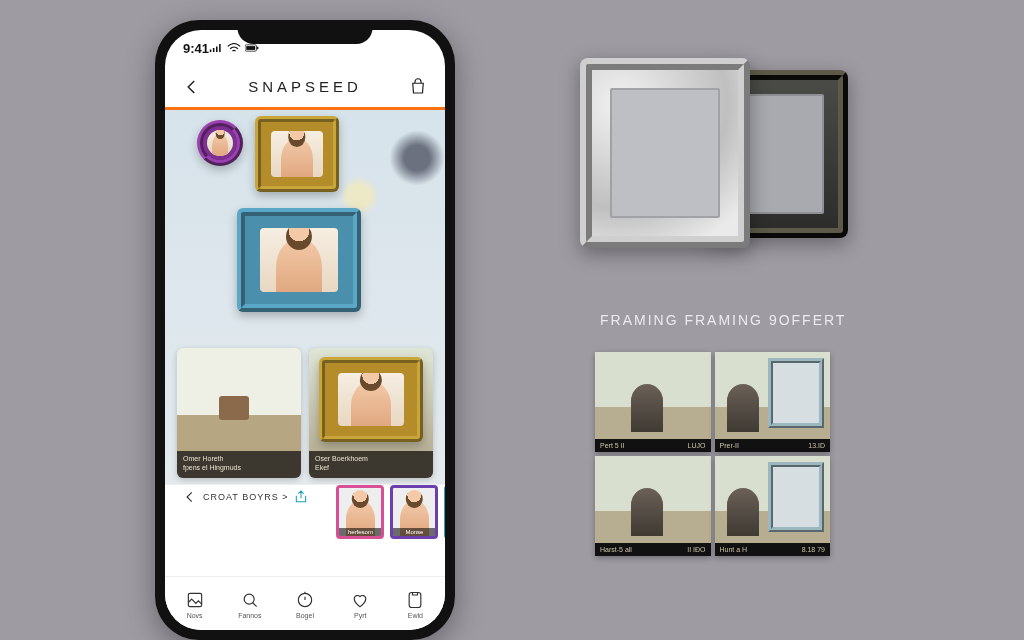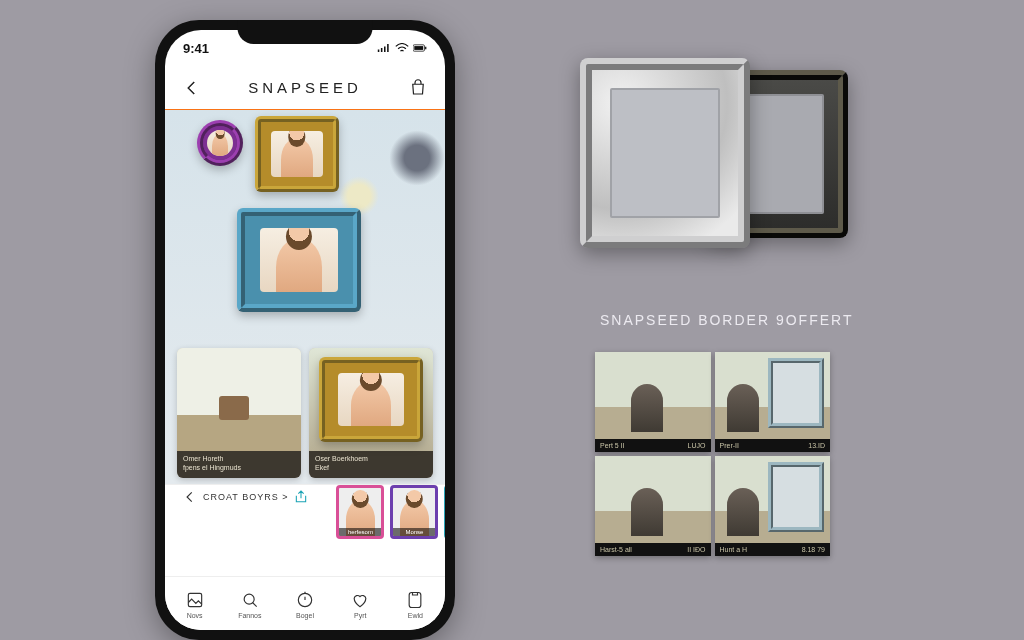--- a/index.html
+++ b/index.html
@@ -32,34 +32,34 @@
   .notch {
     position:absolute; top:0; left:50%; transform:translateX(-50%);
     width:135px; height:24px;
     background:#111;
     border-bottom-left-radius:16px;
     border-bottom-right-radius:16px;
     z-index:50;
   }
   .status-bar {
     height:36px; flex:0 0 36px;
-    display:flex; align-items:center; justify-content:space-between;
+    display:flex; align-items:center; 
     padding:0 18px;
     font-size:13px; font-weight:600;
     color:#111;
     position:relative; z-index:40;
   }
   .sb-icons { display:flex; align-items:center; gap:4px; }
   .sb-icons svg { width:14px; height:10px; }
 
   .nav {
     height:44px; flex:0 0 44px;
     display:flex; align-items:center; justify-content:space-between;
     padding:0 14px;
-    border-bottom:1px solid #f97316;
+    border-bottom:3px solid #f97316;
   }
   .nav .title { font-size:15px; letter-spacing:4px; font-weight:500; color:#222; }
   .icon-btn { width:26px; height:26px; display:flex; align-items:center; justify-content:center; color:#333; }
 
   .canvas {
     flex:1 1 auto;
     background:linear-gradient(#d6e3ea,#e4eaee);
     position:relative;
     overflow:hidden;
   }
@@ -402,21 +402,21 @@
 
 <div class="hero-frames">
   <div class="hf dark">
       <div class="ap"></div>
     </div>
   <div class="hf silver">
       <div class="ap"></div>
     </div>
 </div>
 
-<div class="hero-caption">SNAPSEED BORDER 9OFFERT</div>
+<div class="hero-caption">FRAMING FRAMING 9OFFERT</div>
 
 <div class="sample-grid" id="samplegrid">
     <div class="sample">
       <div class="scene"></div>
       <div class="fig" style="left:36px;bottom:20px;"></div>
       <div class="label">
         <span>Pert 5 II</span>
         <span>LUJO</span>
       </div>
     </div>

